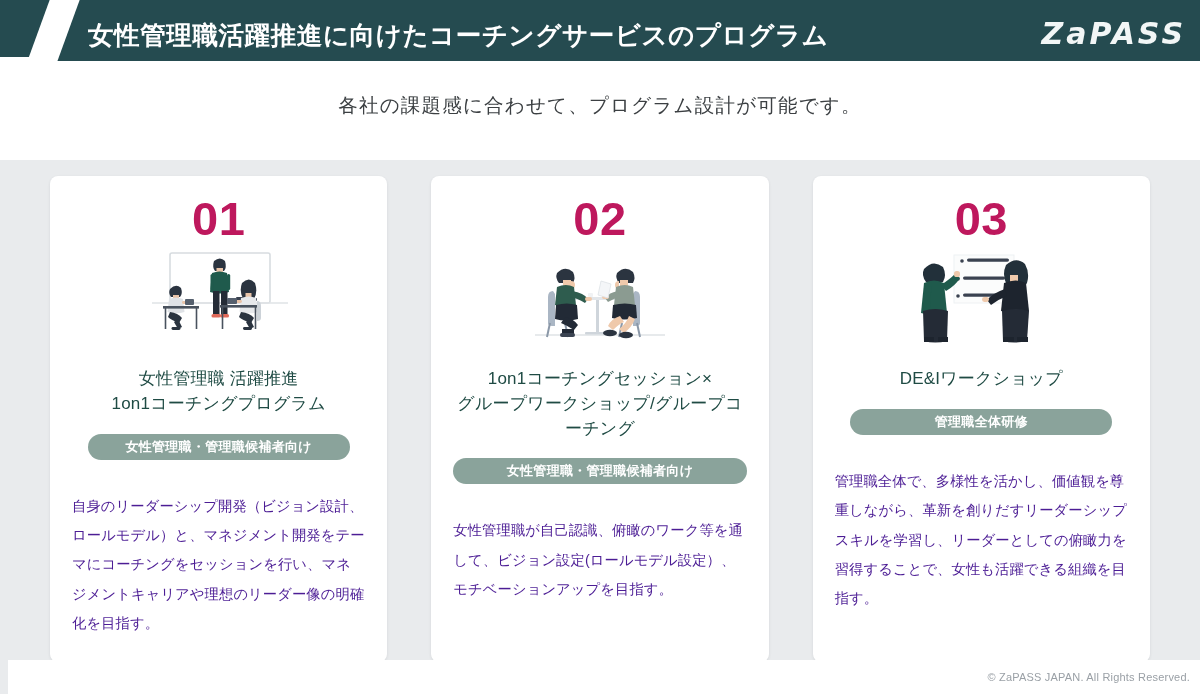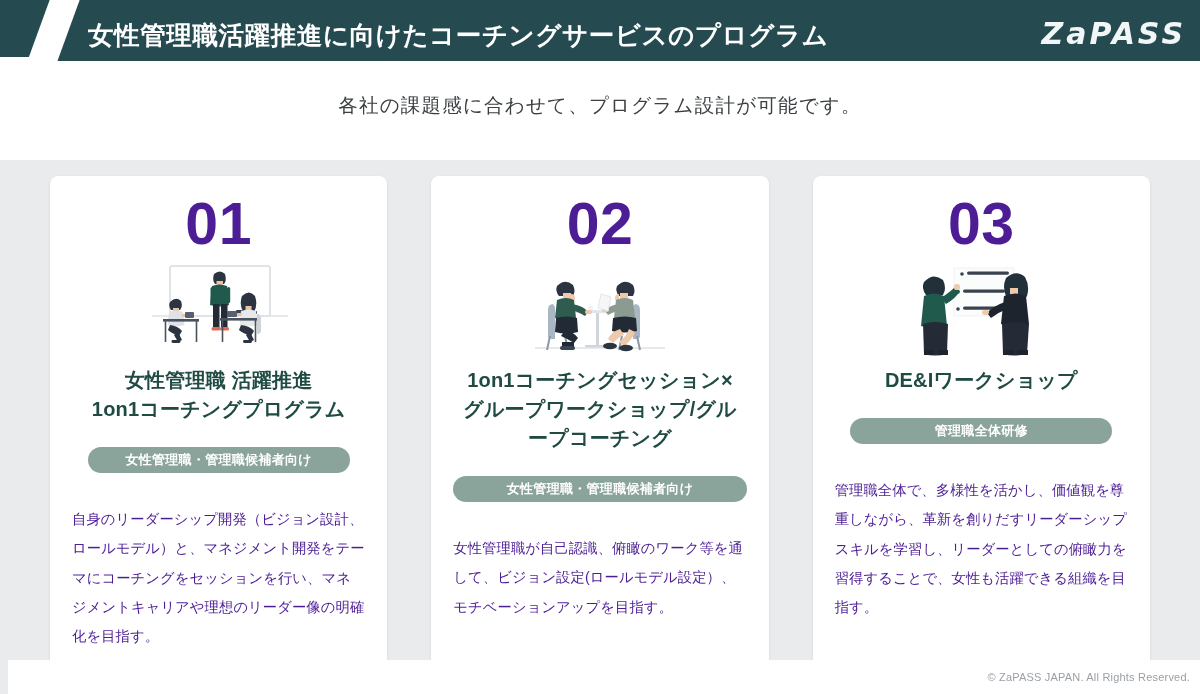--- a/index.html
+++ b/index.html
@@ -114,48 +114,49 @@
     border-radius: 8px;
     padding: 18px 22px 24px 22px;
     display: flex;
     flex-direction: column;
     align-items: center;
     box-shadow: 0 1px 3px rgba(40,50,60,0.10);
     min-height: 466px;
   }
 
   .card-number {
-    font-size: 59px;
+    font-size: 47px;
     font-weight: bold;
-    color: #4c1d95;
+    color: #be185d;
     line-height: 1.05;
     letter-spacing: 0.5px;
   }
 
   .card-illustration {
     height: 104px;
     margin-top: 6px;
     display: flex;
     align-items: center;
     justify-content: center;
   }
   .card-illustration svg { display: block; }
 
   .card-title {
+    margin-top: 14px;
     text-align: center;
-    font-size: 20px;
-    font-weight: bold;
+    font-size: 17px;
+    font-weight: normal;
     color: #1f4b44;
     line-height: 1.45;
     letter-spacing: 0.2px;
   }
   .card-title .line { display: block; }
 
   .card-badge {
-    margin-top: 23px;
+    margin-top: 17px;
     width: 100%;
     max-width: 262px;
     height: 26px;
     border-radius: 13px;
     background: #8aa39b;
     color: #ffffff;
     font-size: 13px;
     font-weight: bold;
     display: flex;
     align-items: center;

